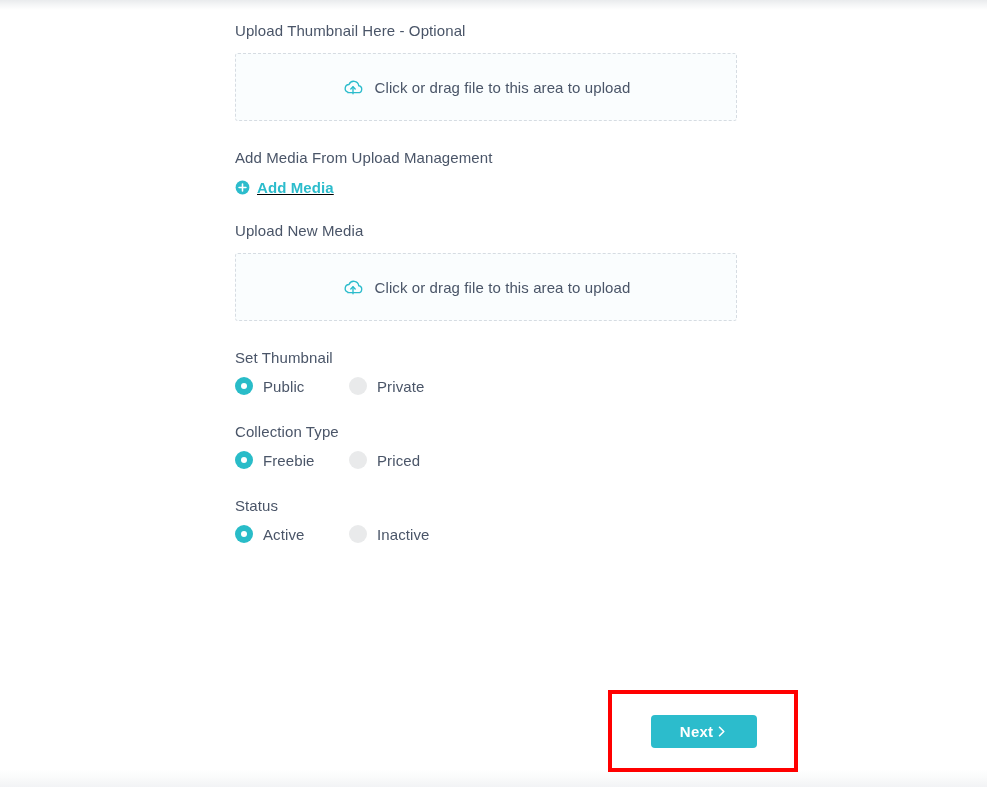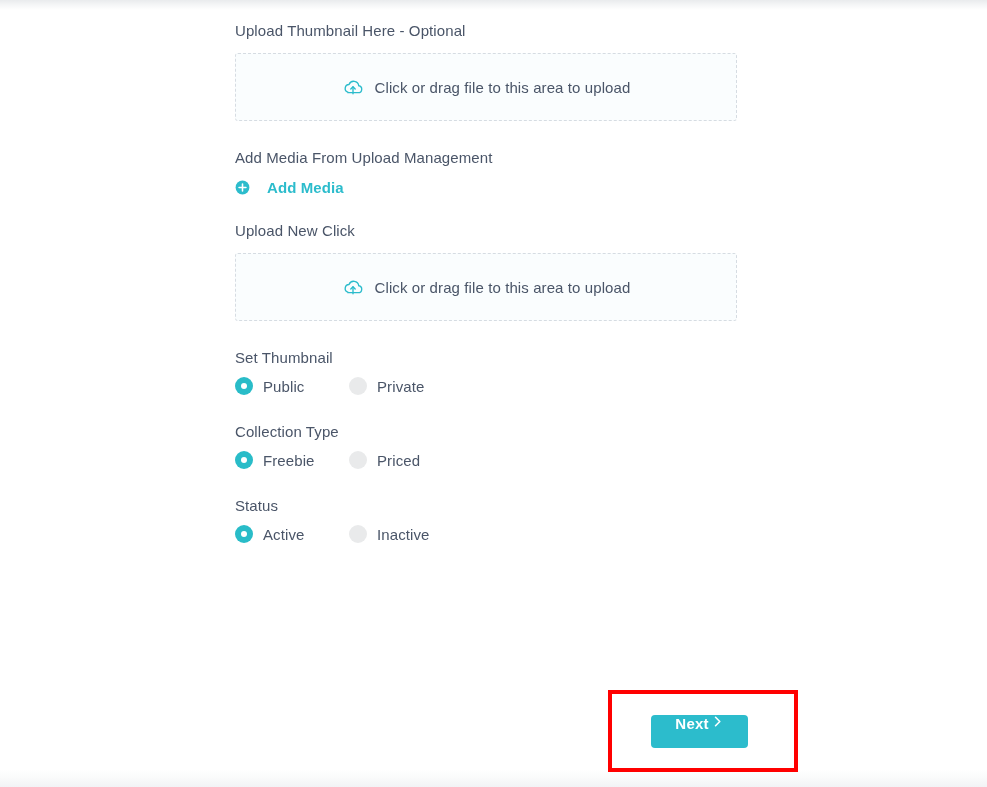--- a/index.html
+++ b/index.html
@@ -73,22 +73,23 @@
     color: #4a5568;
     letter-spacing: 0.1px;
     white-space: nowrap;
   }
 
   
   .add-media-row {
     margin-top: 11px;
     display: inline-flex;
     align-items: center;
-    gap: 17px;
-    cursor: pointer;
+    gap: 7px;
+    cursor: pointer;
+    text-decoration: underline;
   }
   .plus-ico { width: 15px; height: 15px; display: block; flex: none; }
   .add-media-label {
     font-size: 15px;
     font-weight: bold;
     color: #2cbccc;
     letter-spacing: 0.1px;
     white-space: nowrap;
   }
 
@@ -137,26 +138,27 @@
     width: 190px;
     height: 82px;
     border: 4px solid #ff0000;
     background: transparent;
     pointer-events: none;
   }
   .next-btn {
     position: absolute;
     left: 651px;
     top: 715px;
-    width: 97px;
+    width: 106px;
     height: 33px;
     background: #2cbccc;
     border: none;
     border-radius: 4px;
     display: flex;
+    align-items: center;
     justify-content: center;
     gap: 2px;
     cursor: pointer;
     padding: 0 14px;
   }
   .next-label {
     font-size: 15px;
     font-weight: bold;
     color: #ffffff;
     letter-spacing: 0.2px;
@@ -194,21 +196,21 @@
           <circle cx="10" cy="10" r="9.2" fill="#2cbccc"></circle>
           <path d="M10 5.4v9.2M5.4 10h9.2" stroke="#ffffff" stroke-width="2.1" stroke-linecap="round"></path>
         </svg>
         <span class="add-media-label">Add Media</span>
       </div>
     </div>
 
     <div class="block-gap-md"></div>
 
     <div>
-      <div class="field-label">Upload New Click</div>
+      <div class="field-label">Upload New Media</div>
       <div class="dropzone">
         <svg class="cloud-ico" viewBox="0 0 24 24" fill="none">
           <path d="M6.4 18.2h11.3a3.8 3.8 0 0 0 .55-7.56 5.5 5.5 0 0 0-10.6-1.35 4.2 4.2 0 0 0-1.25 8.2z" stroke="#2cbccc" stroke-width="1.5" stroke-linejoin="round"></path>
           <path d="M12 19.4v-7.6" stroke="#2cbccc" stroke-width="1.5" stroke-linecap="round"></path>
           <path d="M9.6 14.1 12 11.7l2.4 2.4" stroke="#2cbccc" stroke-width="1.5" stroke-linecap="round" stroke-linejoin="round"></path>
         </svg>
         <span class="dropzone-text">Click or drag file to this area to upload</span>
       </div>
     </div>
 

